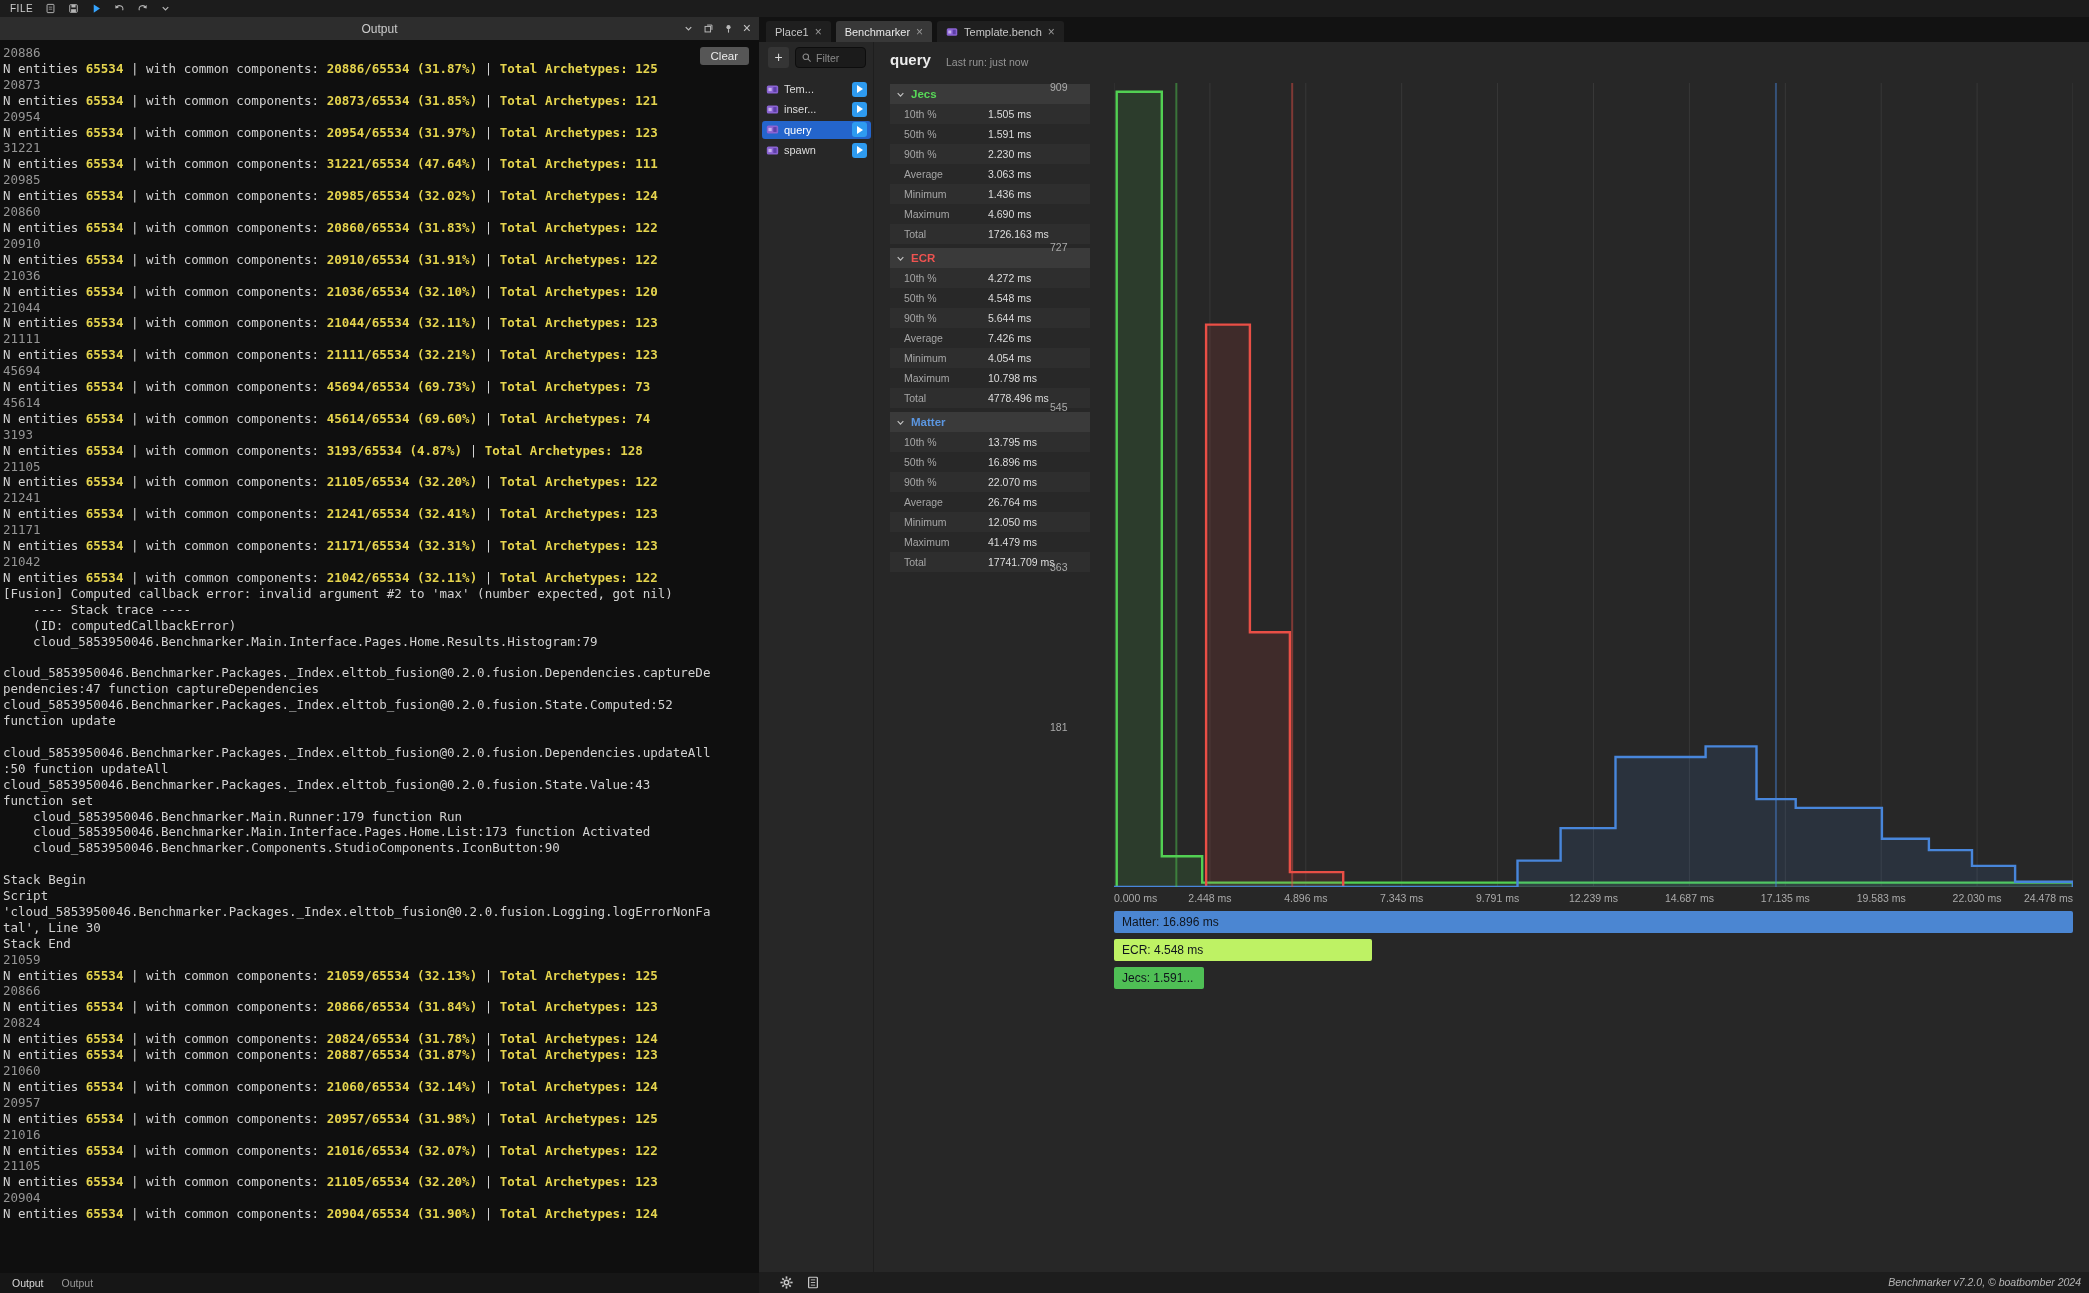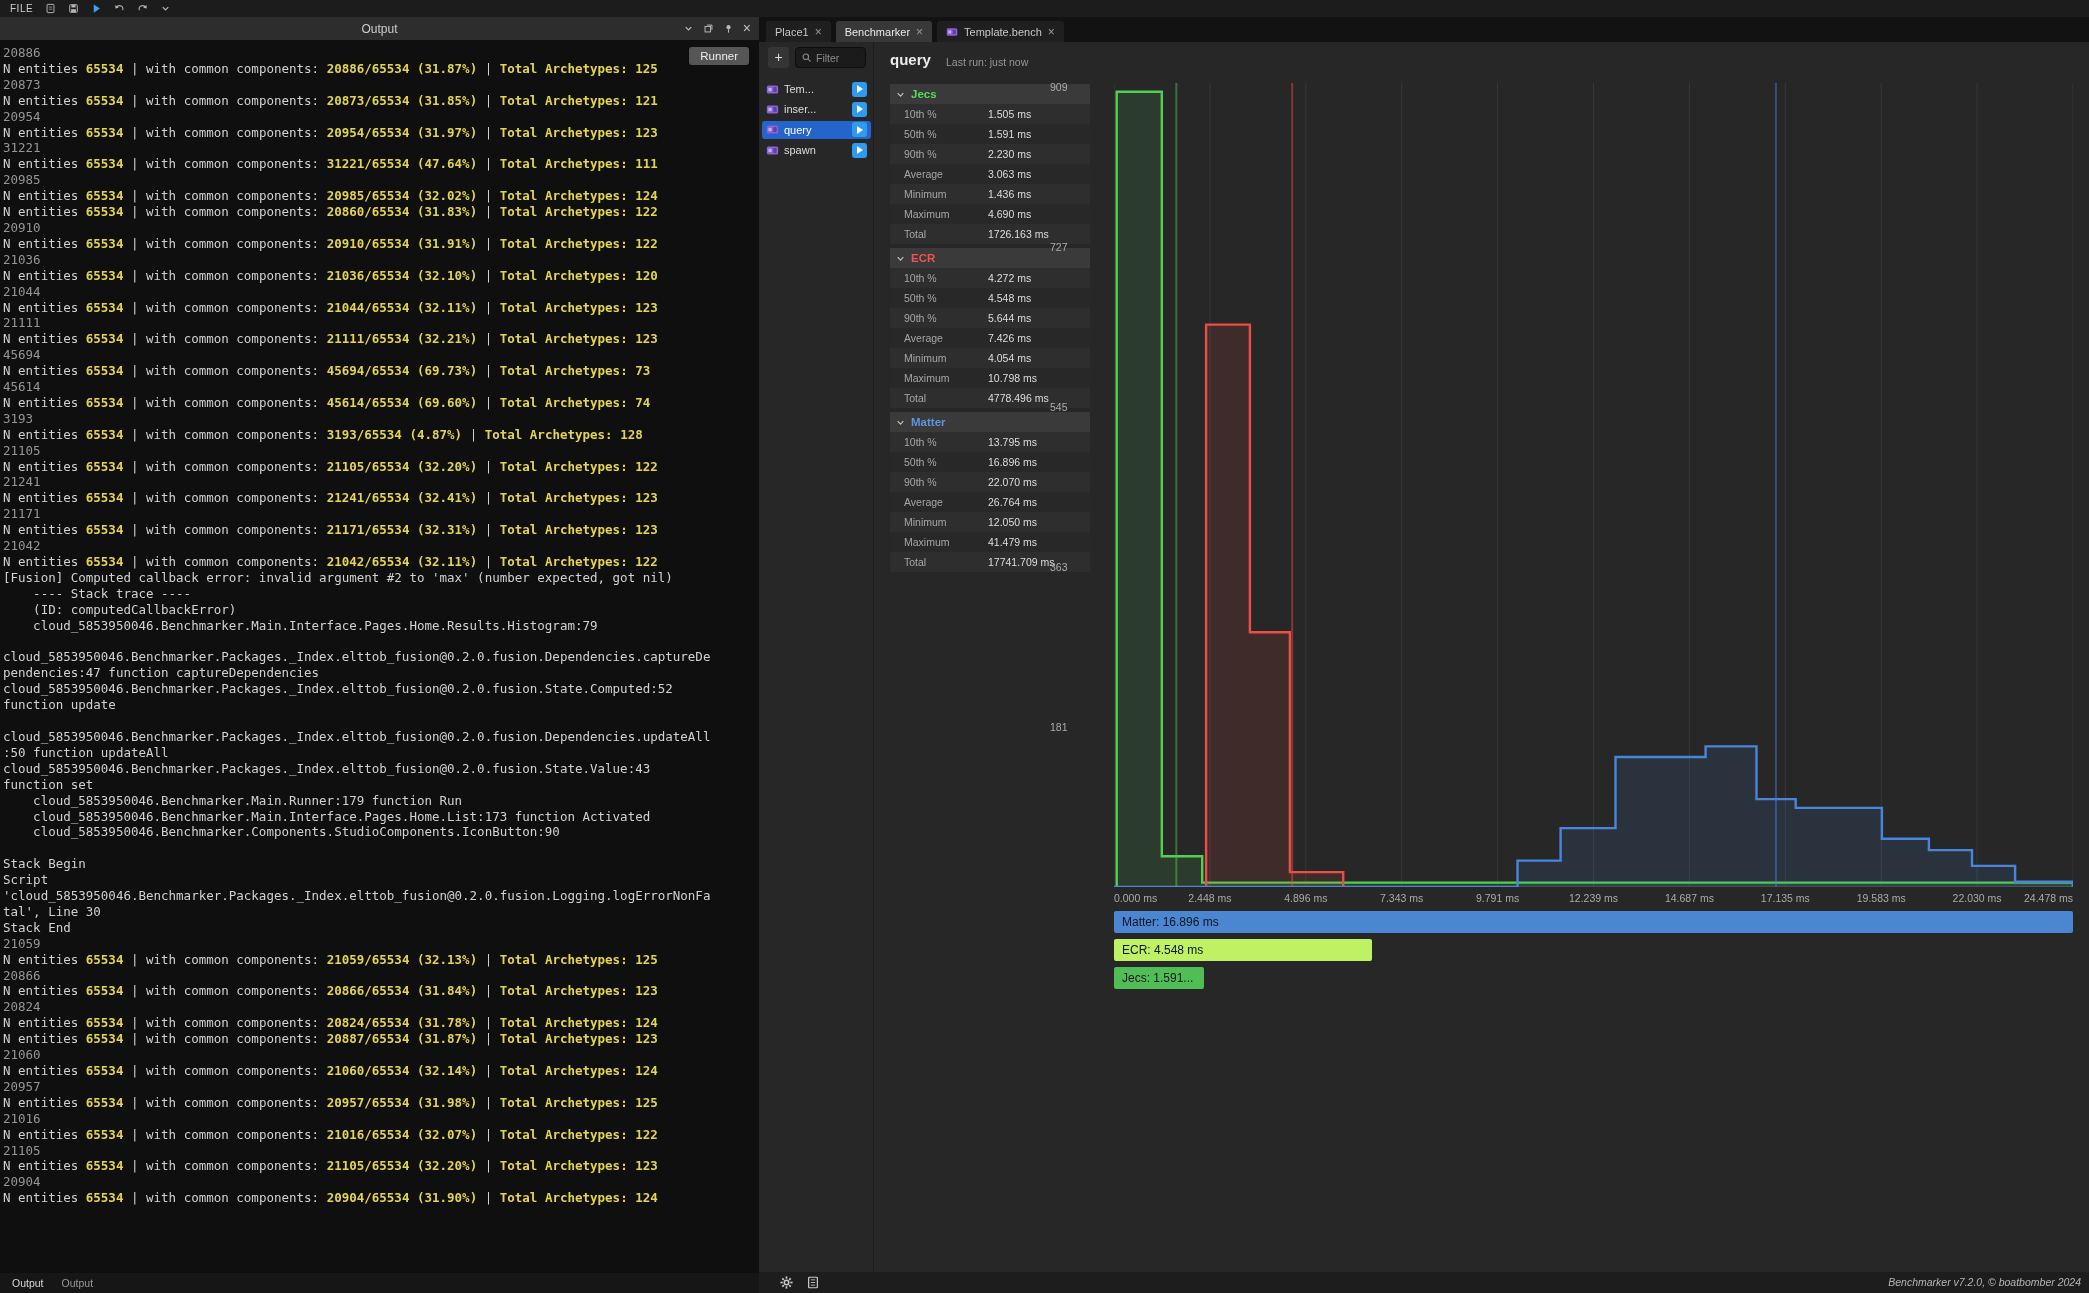--- a/index.html
+++ b/index.html
@@ -167,20 +167,21 @@
         <div class="log-line dim"><span>20886</span></div>
         <div class="log-line"><span>N entities </span><span class="y">65534</span><span> | with common components: </span><span class="y">20886/65534 (31.87%)</span><span> | </span><span class="y">Total Archetypes: 125</span><span></span></div>
         <div class="log-line dim"><span>20873</span></div>
         <div class="log-line"><span>N entities </span><span class="y">65534</span><span> | with common components: </span><span class="y">20873/65534 (31.85%)</span><span> | </span><span class="y">Total Archetypes: 121</span><span></span></div>
         <div class="log-line dim"><span>20954</span></div>
         <div class="log-line"><span>N entities </span><span class="y">65534</span><span> | with common components: </span><span class="y">20954/65534 (31.97%)</span><span> | </span><span class="y">Total Archetypes: 123</span><span></span></div>
         <div class="log-line dim"><span>31221</span></div>
         <div class="log-line"><span>N entities </span><span class="y">65534</span><span> | with common components: </span><span class="y">31221/65534 (47.64%)</span><span> | </span><span class="y">Total Archetypes: 111</span><span></span></div>
         <div class="log-line dim"><span>20985</span></div>
         <div class="log-line"><span>N entities </span><span class="y">65534</span><span> | with common components: </span><span class="y">20985/65534 (32.02%)</span><span> | </span><span class="y">Total Archetypes: 124</span><span></span></div>
+        <div class="log-line dim"><span>20860</span></div>
         <div class="log-line"><span>N entities </span><span class="y">65534</span><span> | with common components: </span><span class="y">20860/65534 (31.83%)</span><span> | </span><span class="y">Total Archetypes: 122</span><span></span></div>
         <div class="log-line dim"><span>20910</span></div>
         <div class="log-line"><span>N entities </span><span class="y">65534</span><span> | with common components: </span><span class="y">20910/65534 (31.91%)</span><span> | </span><span class="y">Total Archetypes: 122</span><span></span></div>
         <div class="log-line dim"><span>21036</span></div>
         <div class="log-line"><span>N entities </span><span class="y">65534</span><span> | with common components: </span><span class="y">21036/65534 (32.10%)</span><span> | </span><span class="y">Total Archetypes: 120</span><span></span></div>
         <div class="log-line dim"><span>21044</span></div>
         <div class="log-line"><span>N entities </span><span class="y">65534</span><span> | with common components: </span><span class="y">21044/65534 (32.11%)</span><span> | </span><span class="y">Total Archetypes: 123</span><span></span></div>
         <div class="log-line dim"><span>21111</span></div>
         <div class="log-line"><span>N entities </span><span class="y">65534</span><span> | with common components: </span><span class="y">21111/65534 (32.21%)</span><span> | </span><span class="y">Total Archetypes: 123</span><span></span></div>
         <div class="log-line dim"><span>45694</span></div>
@@ -231,21 +232,21 @@
         <div class="log-line"><span>N entities </span><span class="y">65534</span><span> | with common components: </span><span class="y">21060/65534 (32.14%)</span><span> | </span><span class="y">Total Archetypes: 124</span><span></span></div>
         <div class="log-line dim"><span>20957</span></div>
         <div class="log-line"><span>N entities </span><span class="y">65534</span><span> | with common components: </span><span class="y">20957/65534 (31.98%)</span><span> | </span><span class="y">Total Archetypes: 125</span><span></span></div>
         <div class="log-line dim"><span>21016</span></div>
         <div class="log-line"><span>N entities </span><span class="y">65534</span><span> | with common components: </span><span class="y">21016/65534 (32.07%)</span><span> | </span><span class="y">Total Archetypes: 122</span><span></span></div>
         <div class="log-line dim"><span>21105</span></div>
         <div class="log-line"><span>N entities </span><span class="y">65534</span><span> | with common components: </span><span class="y">21105/65534 (32.20%)</span><span> | </span><span class="y">Total Archetypes: 123</span><span></span></div>
         <div class="log-line dim"><span>20904</span></div>
         <div class="log-line"><span>N entities </span><span class="y">65534</span><span> | with common components: </span><span class="y">20904/65534 (31.90%)</span><span> | </span><span class="y">Total Archetypes: 124</span><span></span></div>
       </div>
-    <button class="clear-btn">Runner</button>
+    <button class="clear-btn">Clear</button>
   </div>
   <div class="dock-strip" id="dock-strip">
       <span class="dock-tab active">Output</span>
       <span class="dock-tab">Output</span>
     </div>
 
   <div class="tabstrip" id="tabstrip">
       <div class="tab">
         <span class="tab-label">Place1</span>
         <span class="tab-close">×</span>

